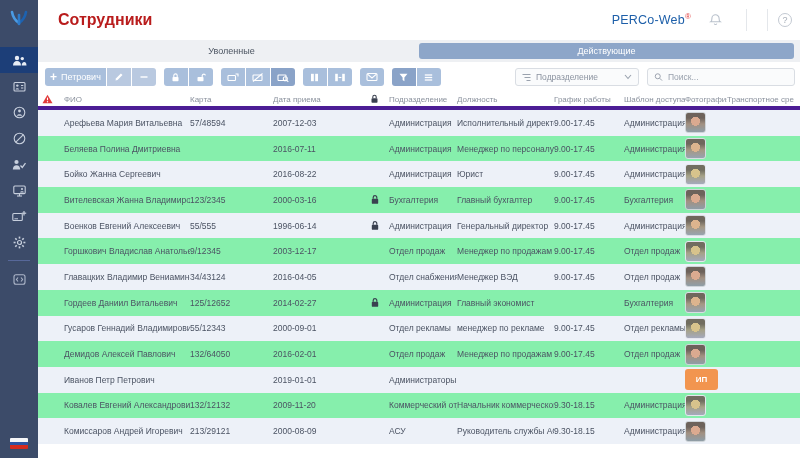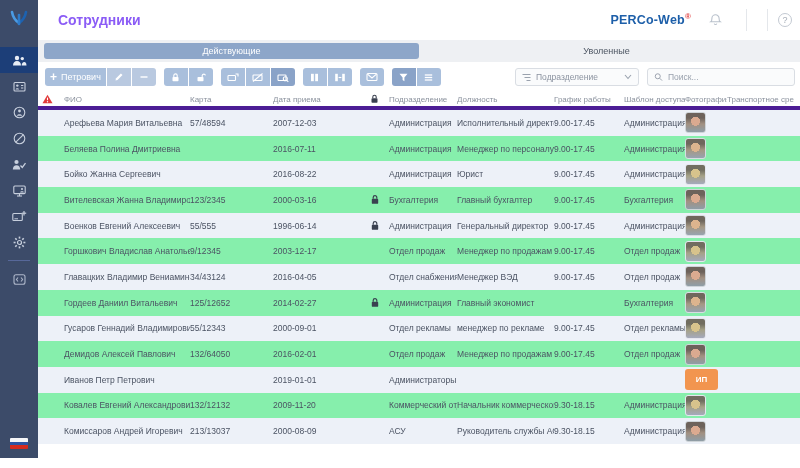--- a/index.html
+++ b/index.html
@@ -19,23 +19,23 @@
   .flag { width:18px; height:11px; margin-bottom:9px; border-radius:1px; overflow:hidden;
     display:flex; flex-direction:column; }
   .flag .w { flex:1; background:#f5f6f8; }
   .flag .b { flex:1; background:#2d55a5; }
   .flag .r { flex:1; background:#d52b1e; }
 
   
   .main { flex:1; display:flex; flex-direction:column; background:#fff; }
 
   .topbar { height:40px; display:flex; align-items:center; padding:0 8px 0 20px; background:#fff; }
-  .page-title { font-size:14px; color:#8b5cf6; font-weight:bold; }
+  .page-title { font-size:16px; color:#b91c1c; font-weight:bold; }
   .topbar .spacer { flex:1; }
-  .brand { font-size:12.5px; font-weight:bold; color:#1d5fa9; letter-spacing:.2px; }
+  .brand { font-size:12.5px; font-weight:normal; color:#1d5fa9; letter-spacing:.2px; }
   .brand sup { color:#e03c3c; font-size:8px; }
   .top-sep { width:1px; height:22px; background:#e4e7eb; margin:0 10px; }
   .bell-wrap { margin:0 14px 0 18px; display:flex; align-items:center; }
   .user-chip { display:flex; align-items:center; gap:6px; font-size:9.5px; color:#5a6472; }
   .user-avatar { width:14px; height:14px; border-radius:50%; background:#4e9be0; position:relative; }
   .user-avatar:before { content:""; position:absolute; left:4.5px; top:2.5px; width:5px; height:5px;
     border-radius:50%; background:#fff; }
   .user-avatar:after { content:""; position:absolute; left:2.5px; top:8px; width:9px; height:6px;
     border-radius:5px 5px 0 0; background:#fff; }
   .help-btn { width:14px; height:14px; border-radius:50%; border:1px solid #c3c9d2; color:#a6adb8;
@@ -218,22 +218,22 @@
         </svg>
       </div>
       <div class="top-sep"></div>
       <div class="top-sep"></div>
       <div class="help-btn">
         <span>?</span>
       </div>
     </div>
 
     <div class="tabsbar">
+      <div class="tab inactive">Уволенные</div>
       <div class="tab active">Действующие</div>
-      <div class="tab inactive">Уволенные</div>
     </div>
 
     <div class="toolbar">
       <div class="tgroup">
         <div class="tbtn">
           <span class="plus">+</span>
           <span>Петрович</span>
         </div>
         <div class="tbtn muted">
           <svg width="10" height="10" viewBox="0 0 10 10">
@@ -563,21 +563,21 @@
           <div class="cell c-sch">9.30-18.15</div>
           <div class="cell c-tpl">Администрация</div>
           <div class="cell c-photo">
             <div class="avatar"></div>
           </div>
           <div class="cell c-transport"></div>
         </div>
         <div class="row grid-cols">
           <div class="cell c-alert"></div>
           <div class="cell c-fio">Комиссаров Андрей Игоревич</div>
-          <div class="cell c-card">213/13037</div>
+          <div class="cell c-card">213/29121</div>
           <div class="cell c-date">2000-08-09</div>
           <div class="cell c-lock"></div>
           <div class="cell c-dep">АСУ</div>
           <div class="cell c-pos">Руководитель службы АСУ</div>
           <div class="cell c-sch">9.30-18.15</div>
           <div class="cell c-tpl">Администрация</div>
           <div class="cell c-photo">
             <div class="avatar"></div>
           </div>
           <div class="cell c-transport"></div>

